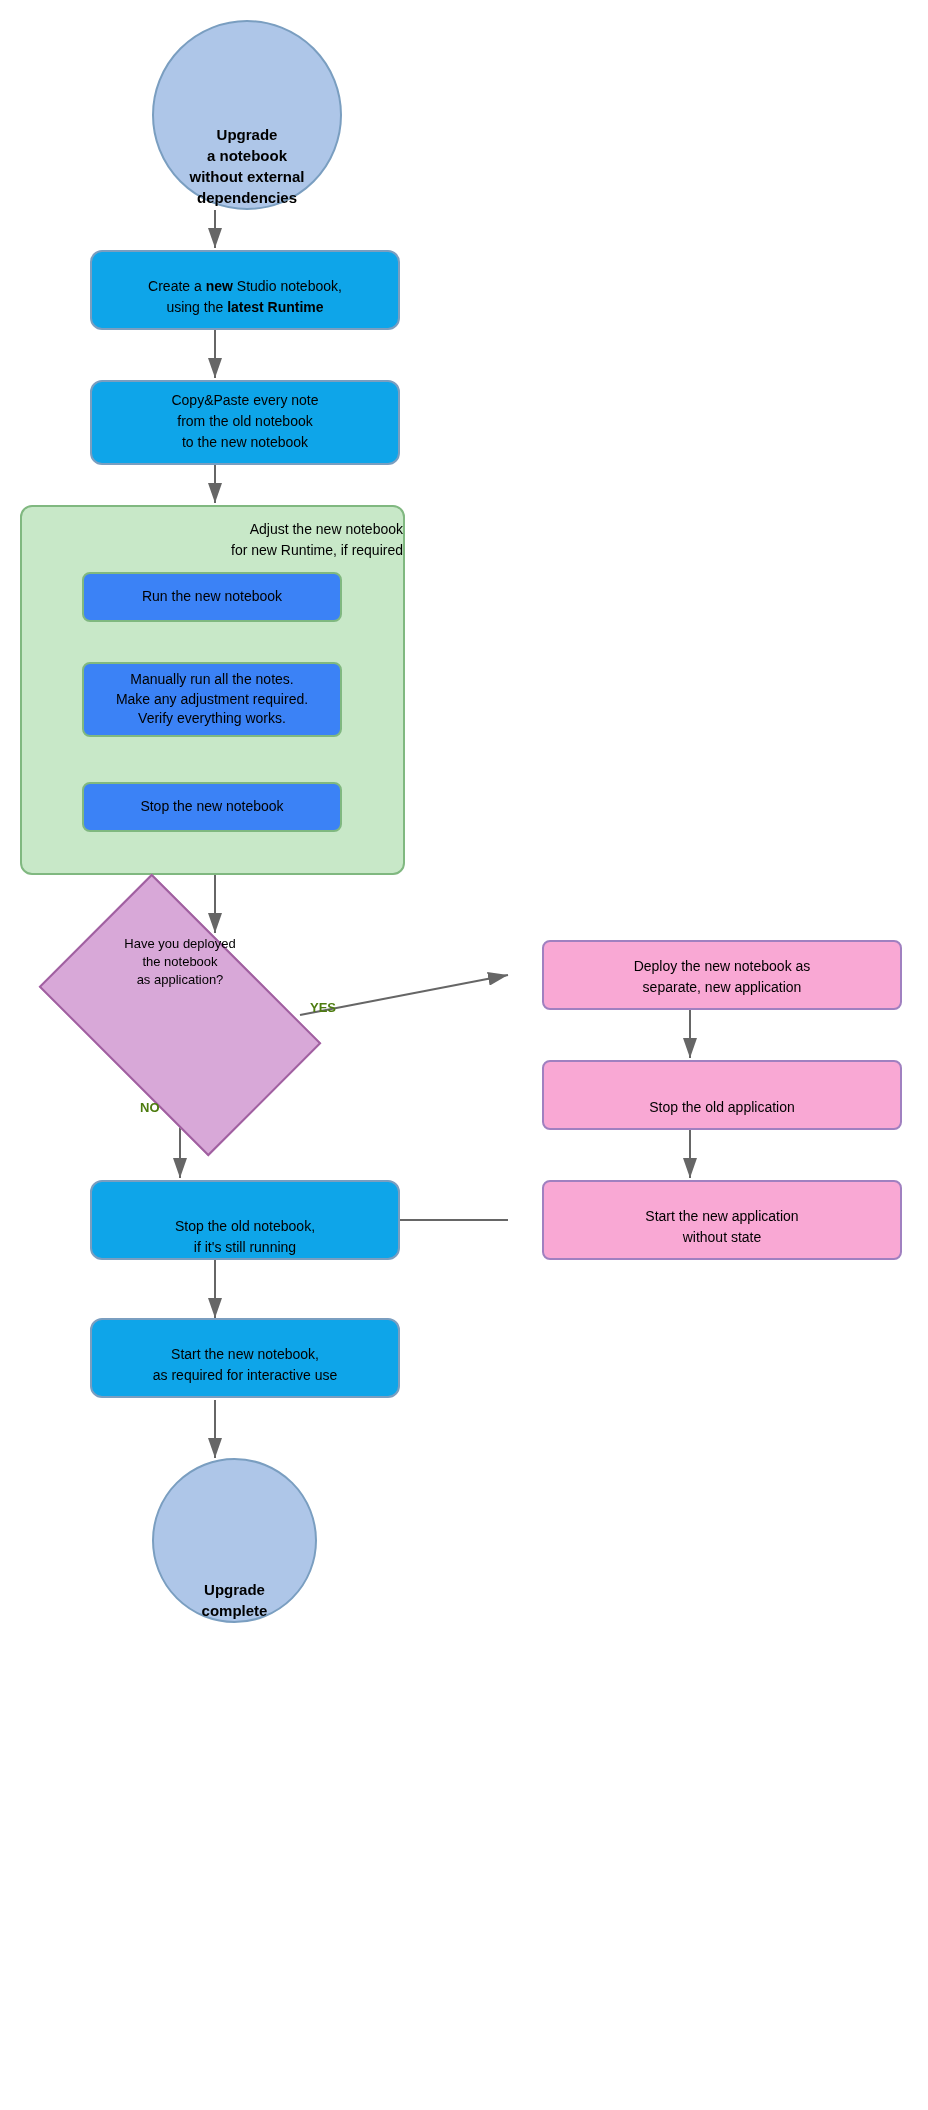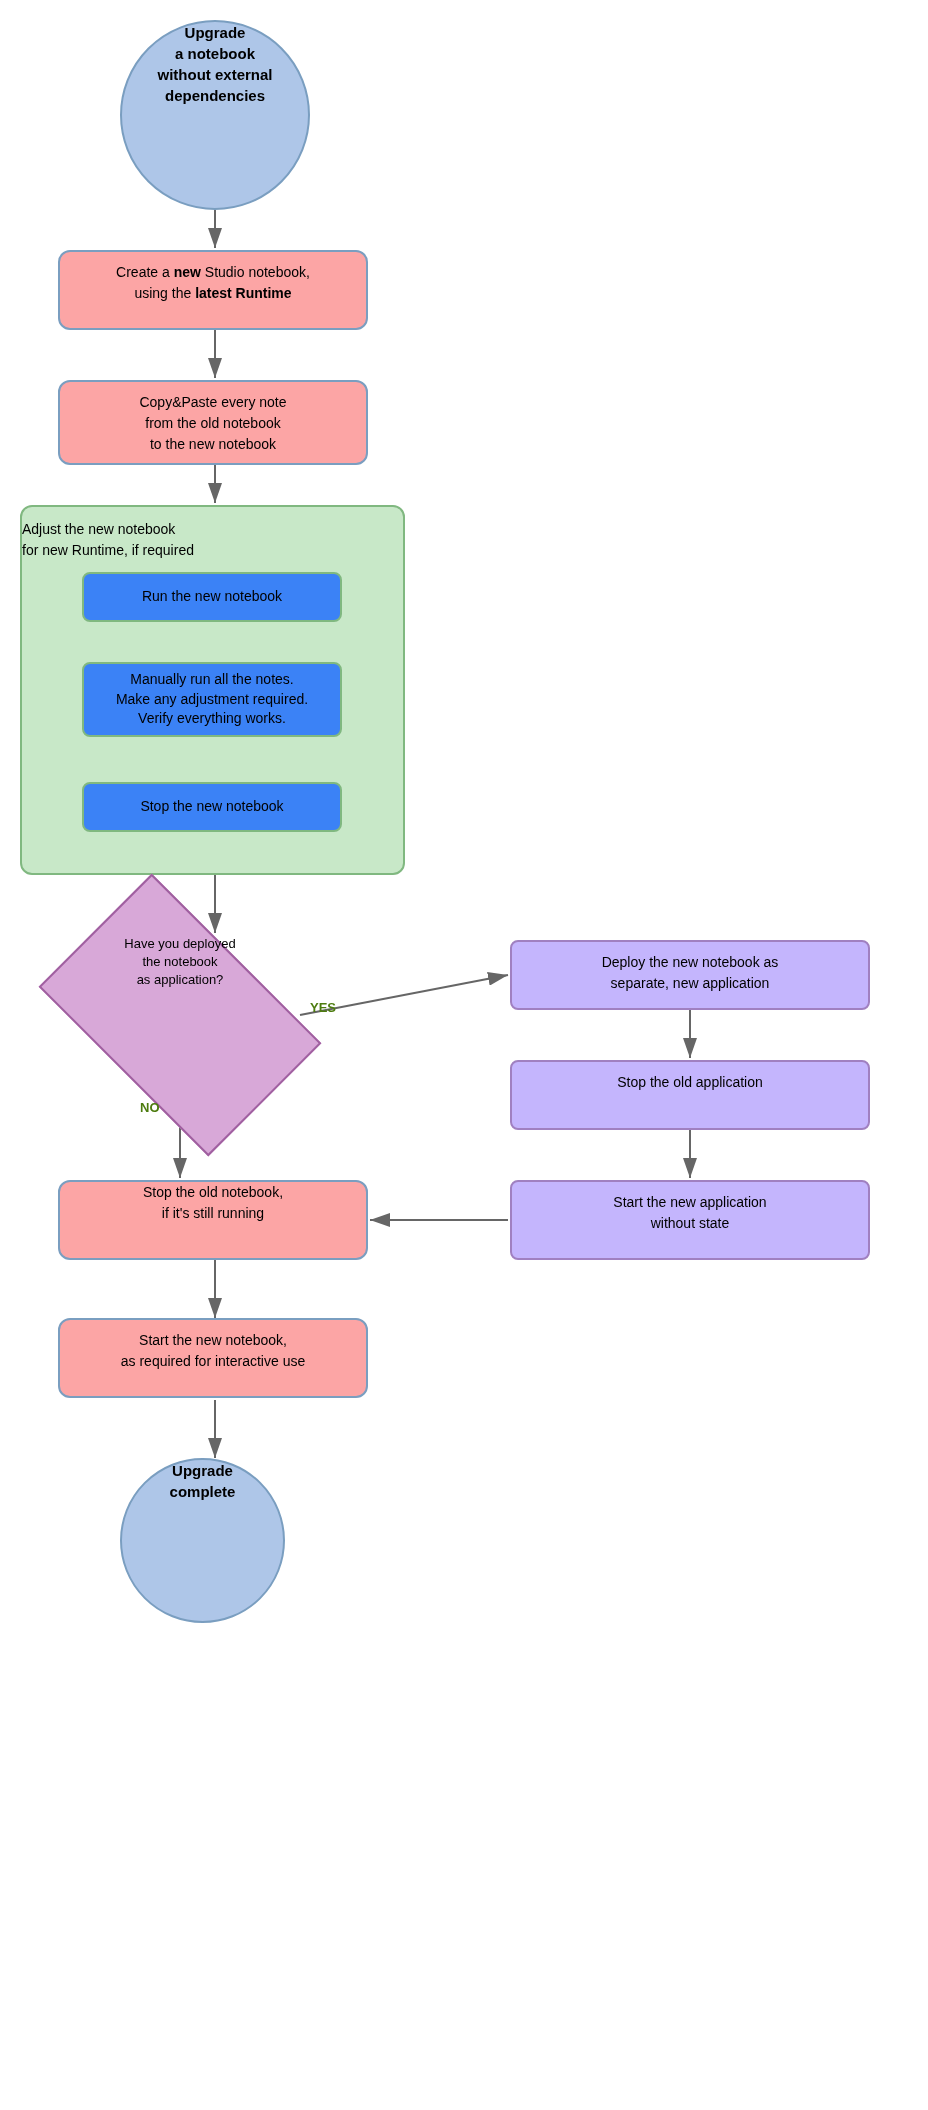--- a/index.html
+++ b/index.html
@@ -15,45 +15,46 @@
     .diagram {
       position: relative;
       width: 928px;
       height: 2110px;
     }
 
     
     .shape {
       position: absolute;
       display: flex;
-      align-items: flex-start;
+      align-items: flex-end;
       justify-content: center;
       text-align: center;
+      margin-left: 32px;
     }
 
     
     .circle {
       border-radius: 50%;
       background: #aec6e8;
       border: 2px solid #7a9ec0;
       font-weight: bold;
       line-height: 1.3;
     }
 
     
     .rect-blue {
-      background: #fca5a5;
+      background: #0ea5e9;
       border: 2px solid #7a9ec0;
       border-radius: 12px;
       line-height: 1.5;
     }
 
     
     .rect-purple {
-      background: #c4b5fd;
+      background: #f9a8d4;
       border: 2px solid #a080c0;
       border-radius: 8px;
       line-height: 1.5;
     }
 
     
     .group-green {
       position: absolute;
       background: #c8e8c8;
       border: 2px solid #80b880;
@@ -161,21 +162,21 @@
   </div>
 
   <div class="shape rect-blue" style="left:58px; top:380px; width:310px; height:85px; padding:10px;">
     <span style="white-space:pre-line; font-size:14px;">Copy&amp;Paste every note
 from the old notebook
 to the new notebook</span>
   </div>
 
   <div class="group-green" style="left:20px; top:505px; width:385px; height:370px;">
 
-    <div style="position:absolute; top:12px; left:0; width:100%; text-align:left; font-size:14px; line-height:1.5;">
+    <div style="position:absolute; top:12px; left:0; width:100%; text-align:right; font-size:14px; line-height:1.5;">
       Adjust the new notebook<br>for new Runtime, if required
     </div>
 
     <div class="rect-green-inner" style="left:60px; top:65px; width:260px; height:50px;">
       <span style="font-size:14px;">Run the new notebook</span>
     </div>
 
     <div class="rect-green-inner" style="left:60px; top:155px; width:260px; height:75px;">
       <span style="white-space:pre-line; font-size:14px;">Manually run all the notes.
 Make any adjustment required.

